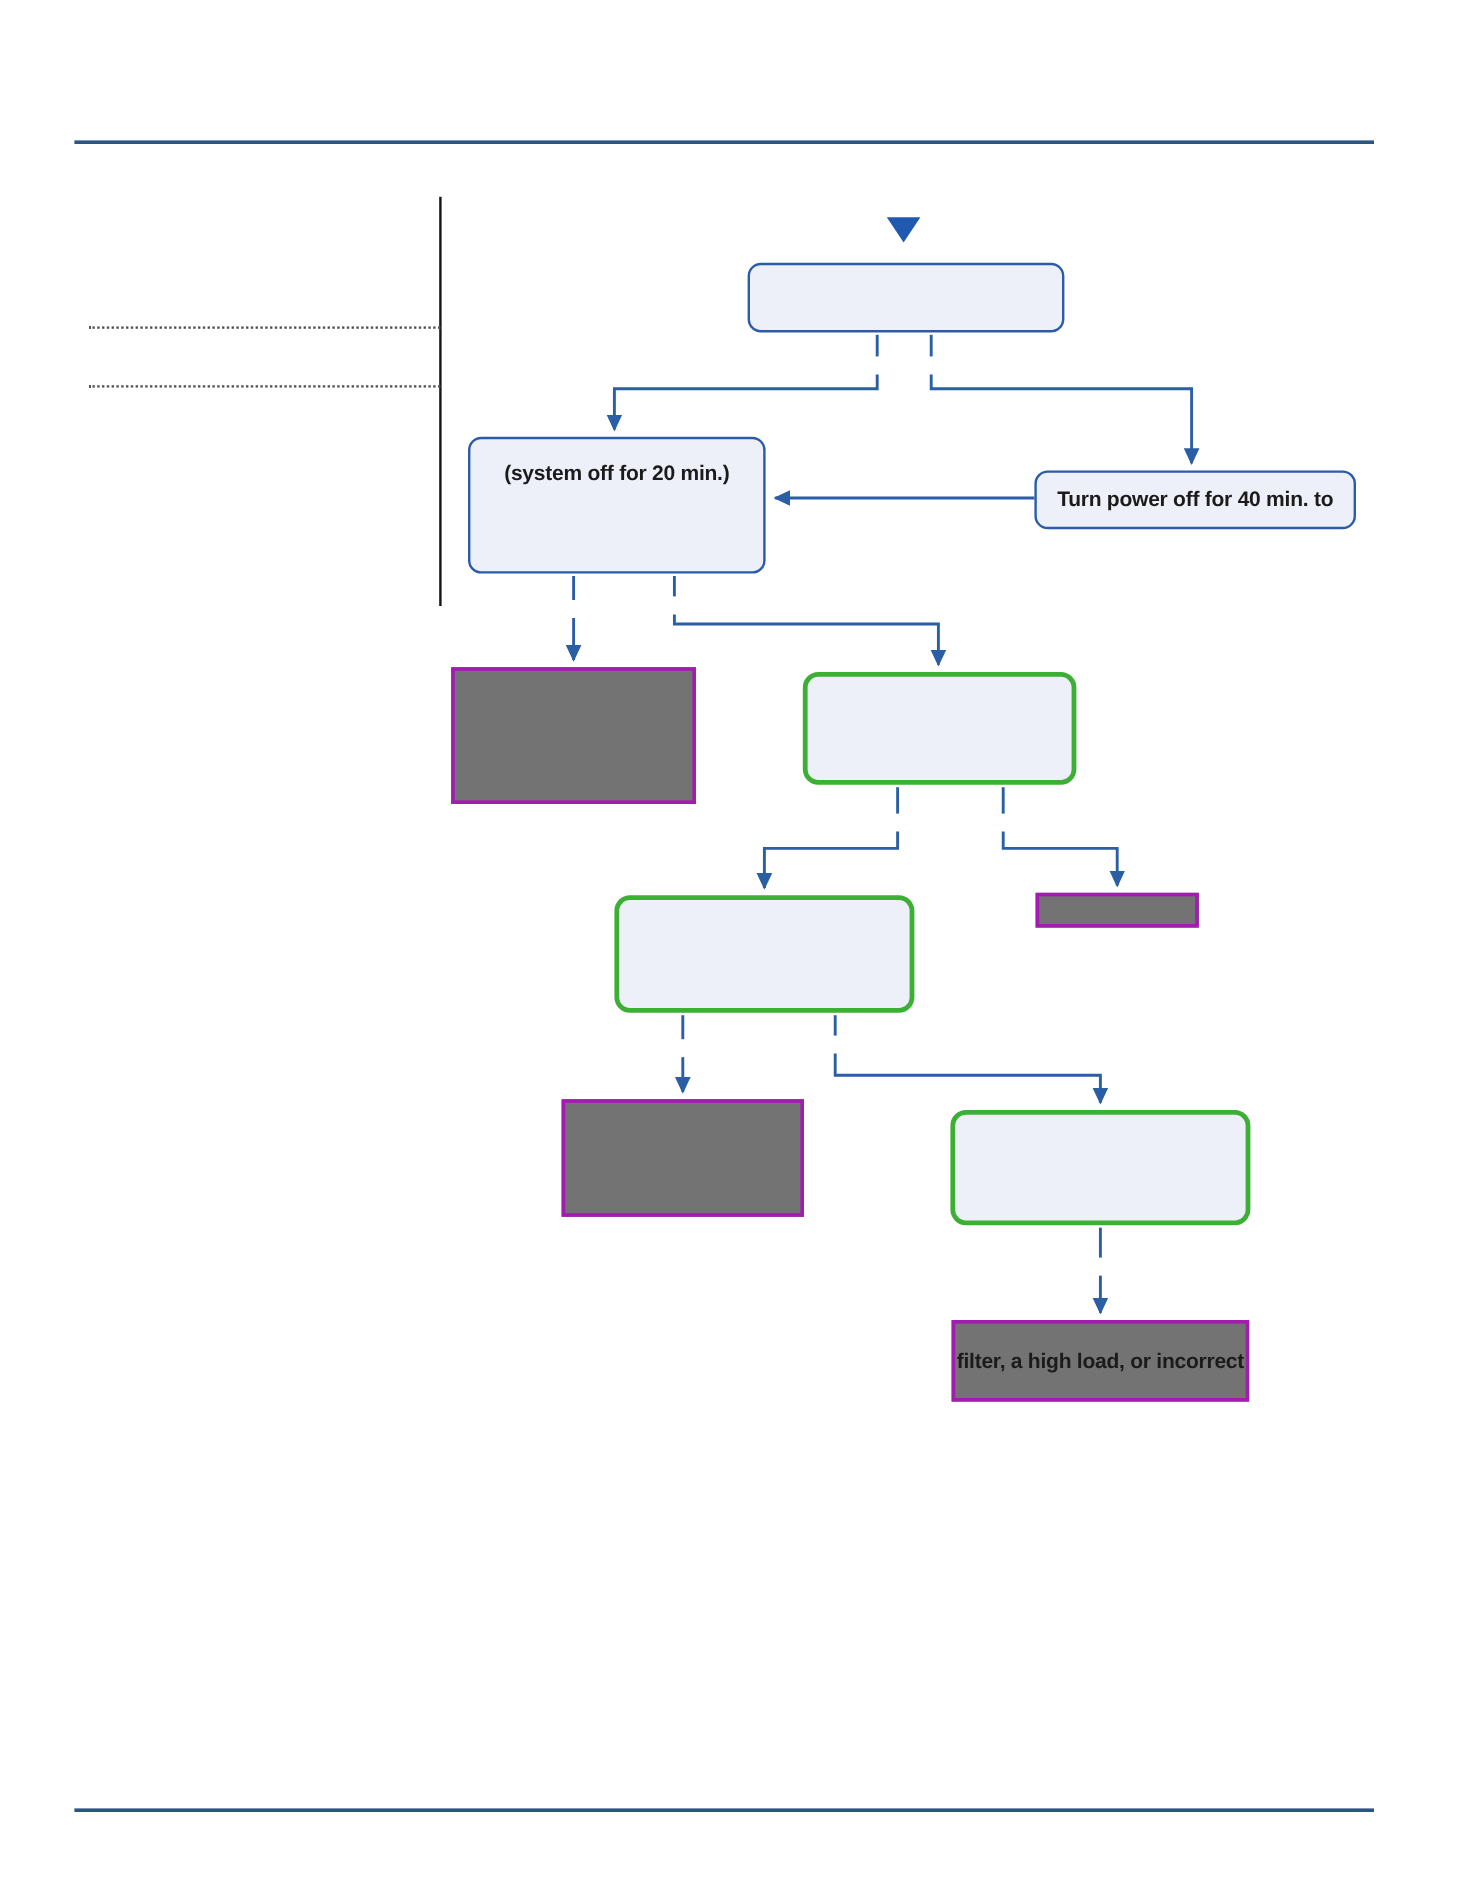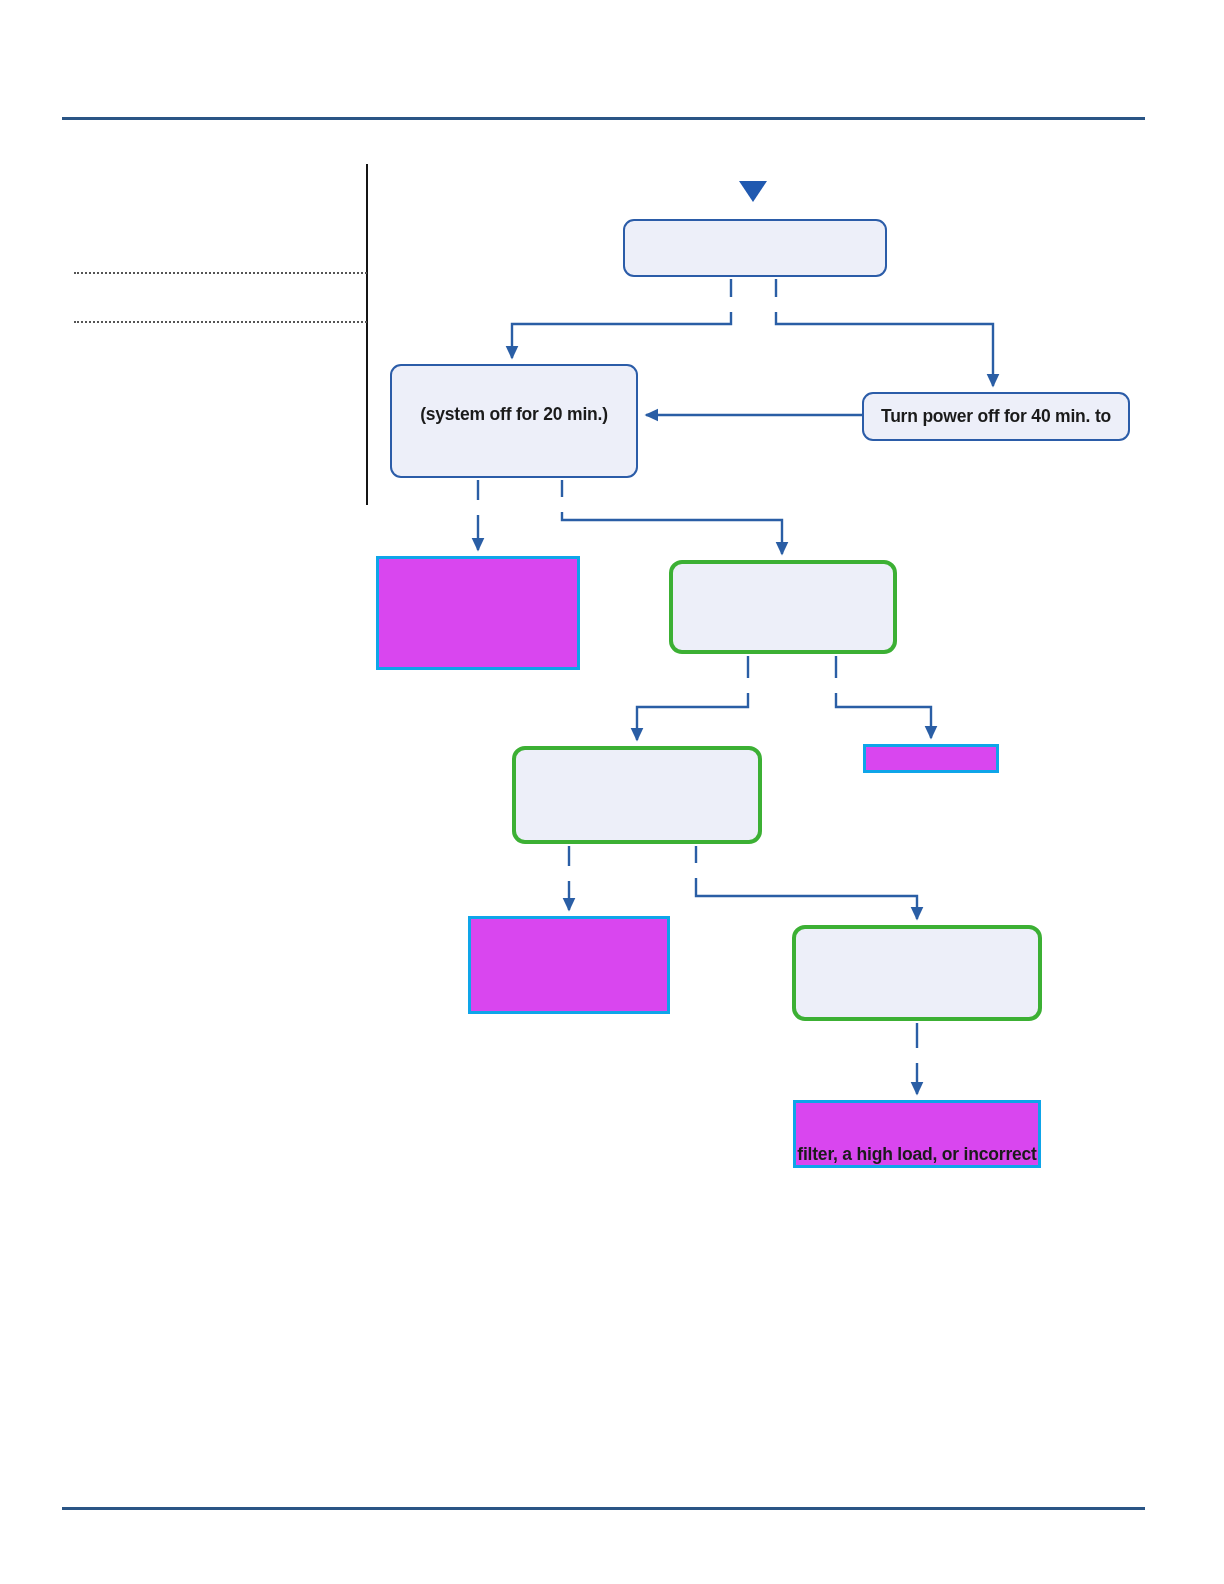--- a/index.html
+++ b/index.html
@@ -64,38 +64,38 @@
     letter-spacing: -0.2px;
     white-space: nowrap;
     line-height: 1.2;
   }
 
   .node.blue {
     border: 2.5px solid #2b5ca8;
     border-radius: 11px;
     align-items: flex-start;
   }
-  .node.blue .node-label { padding-top: 38px; }
+  .node.blue .node-label { padding-top: 18px; }
 
   .node.blue.compact {
     align-items: center;
   }
   .node.blue.compact .node-label { padding-top: 0; }
 
   .node.green {
     border: 4px solid #3cb034;
     border-radius: 13px;
     align-items: center;
   }
 
   .node.gray {
-    background: #d946ef;
-    border: 3px solid #0ea5e9;
+    background: #737373;
+    border: 3px solid #a21caf;
     border-radius: 0;
-    align-items: flex-end;
+    align-items: center;
   }
 
   
   #node-start      { left: 623px; top: 219px;  width: 264px; height: 58px;  }
   #node-left-wait  { left: 390px; top: 364px;  width: 248px; height: 114px; }
   #node-power-off  { left: 862px; top: 392px;  width: 268px; height: 49px;  }
   #node-gray-a     { left: 376px; top: 556px;  width: 204px; height: 114px; }
   #node-green-1    { left: 669px; top: 560px;  width: 228px; height: 94px;  }
   #node-green-2    { left: 512px; top: 746px;  width: 250px; height: 98px;  }
   #node-gray-b     { left: 863px; top: 744px;  width: 136px; height: 29px;  }

